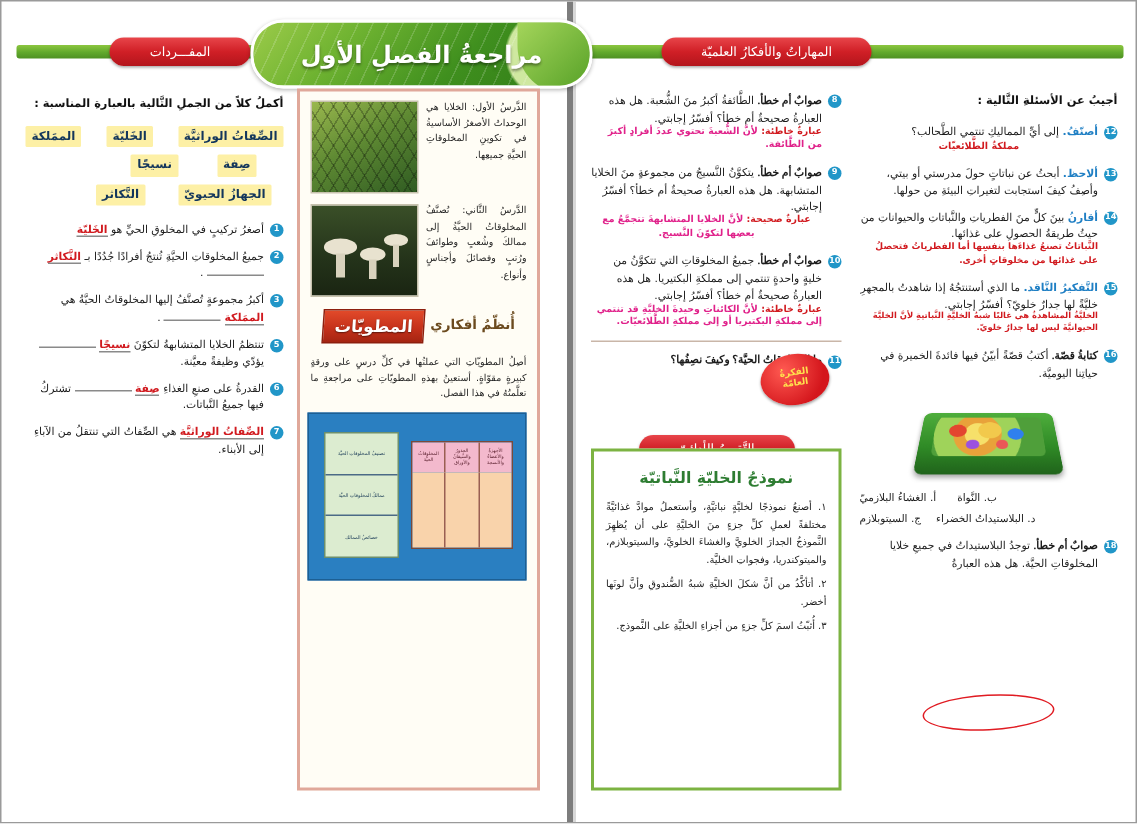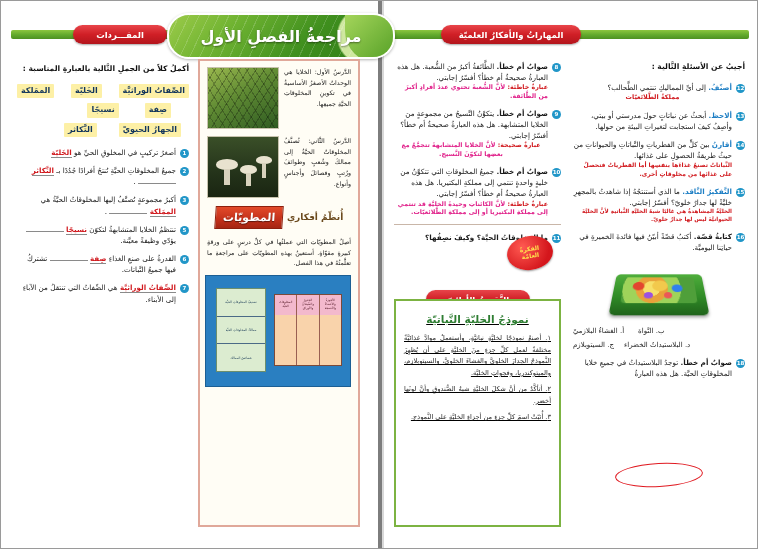--- a/index.html
+++ b/index.html
@@ -34,21 +34,21 @@
   }
 
   
   .tab{
     position:absolute;
     height:19px;
     border-radius:10px;
     background:linear-gradient(180deg,#e8454a 0%,#d01f26 50%,#b3151c 100%);
     color:#ffffff;
     font-size:8.5px;
-    font-weight:bold;
+    font-weight:normal;
     display:flex;align-items:center;justify-content:center;
     letter-spacing:.4px;
     box-shadow:0 1px 2px rgba(0,0,0,.35);
     white-space:nowrap;
     padding:0 10px;
     box-sizing:border-box;
   }
 
   
   .title-banner{
@@ -89,21 +89,21 @@
     width:9px;height:9px;border-radius:50%;
     background:#2196c8;color:#fff;
     font-size:5.5px;line-height:9px;text-align:center;
     margin-top:2px;font-weight:bold;
   }
   .qtext{font-size:7.2px;color:#1b1b1b;flex:1;}
   .lead{font-size:7.6px;color:#111;margin:0 0 9px 0;font-weight:bold;}
   .ans{color:#d11a1f;font-weight:bold;}
   .ans-u{color:#d11a1f;font-weight:bold;border-bottom:1px solid #8a8a8a;}
   .blank{display:inline-block;border-bottom:1px solid #8a8a8a;min-width:38px;}
-  .bold{font-weight:bold;}
+  .bold{font-weight:bold;font-family:Liberation Serif, serif;}
   .pinkans{color:#e0218a;font-weight:bold;font-size:6.3px;display:block;line-height:1.4;}
   .redlbl{color:#d11a1f;font-weight:bold;}
   .skill{color:#1f7fc4;font-weight:bold;}
 
   
   .wordbank{display:flex;flex-direction:column;gap:5px;margin-bottom:10px;}
   .wb-row{display:flex;justify-content:space-between;gap:6px;}
   .wb{
     background:#fdf0a6;color:#13365c;font-weight:bold;
     font-size:8px;padding:1px 4px;border-radius:1px;white-space:nowrap;
@@ -171,21 +171,20 @@
     font-size:3.2px;color:#26465e;display:flex;align-items:center;justify-content:center;
     text-align:center;padding:2px;line-height:1.3;
   }
   .fd-cards div:last-child{border-bottom:none;}
 
   
   .perf-box{
     position:absolute;left:393px;top:298px;width:167px;height:228px;
     border:2px solid #7cb342;background:#ffffff;box-sizing:border-box;
     padding:10px 8px 6px;
-    text-decoration:underline;
   }
   .perf-title{
     text-align:center;color:#2e7d32;font-size:10.5px;font-weight:bold;margin:0 0 6px;
   }
   .perf-li{font-size:6.6px;color:#1b1b1b;text-align:justify;line-height:1.75;margin-bottom:5px;}
 
   
   .bigidea{
     position:absolute;left:506px;top:235px;width:46px;height:34px;
     background:radial-gradient(circle at 35% 30%,#ff5a52,#d4161c 70%);

